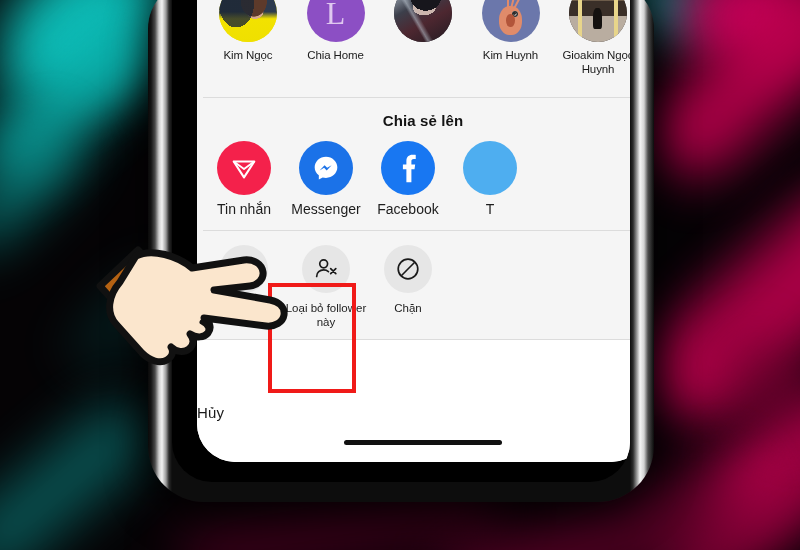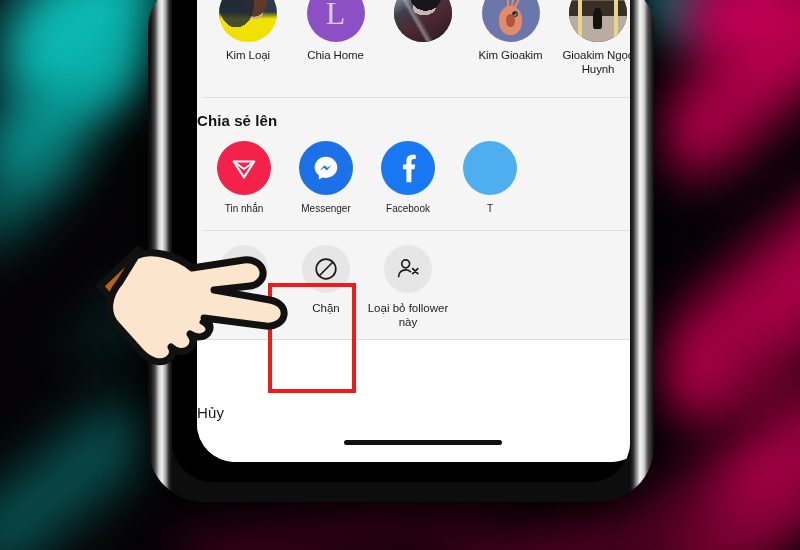--- a/index.html
+++ b/index.html
@@ -141,34 +141,34 @@
       linear-gradient(90deg, transparent 0 16%, #e8d58a 16% 22%, transparent 22% 78%, #e8d58a 78% 84%, transparent 84%),
       linear-gradient(180deg, #6d5c4a 0 30%, #3a2f28 30% 56%, #b9ada0 56% 100%);}
   .av-gio::after{content:"";position:absolute;left:42%;top:42%;width:15%;height:36%;
     background:#14110f;border-radius:40% 40% 20% 20%;}
 
   
   .divider { height: 1px; background: #dcdcdc; margin: 0 6px; }
 
   
   #share-title {
-    font-size: 15px; color: #141414;
+    text-align: center; font-size: 15px; color: #141414;
     font-weight: 700; padding: 14px 0 12px;
     letter-spacing: .1px;
   }
   #share-row {
     display: flex; padding: 0 6px 14px; gap: 0;
   }
   .share-item { width: 82px; flex: 0 0 82px; text-align: center; }
   .s-circle {
     width: 54px; height: 54px; border-radius: 50%;
     margin: 0 auto 7px; display: flex; align-items: center; justify-content: center;
     position: relative;
   }
-  .s-label { font-size: 10px; color: #1d1d1d; line-height: 14px; }
+  .s-label { font-size: 14px; color: #1d1d1d; line-height: 14px; }
 
   .sc-tin { background: #f4214b; }
   .sc-mess { background: #1b72e8; }
   .sc-fb   { background: #1877f2; }
   .sc-sms  { background: #2ac75a; }
   .sc-link { background: #6c7bf0; }
   .sc-more { background: #4eaef0; }
 
   
   #action-row { display:flex; padding: 14px 6px 10px; }
@@ -233,40 +233,40 @@
   <div id="phone">
     <div id="phone-inner">
       <div id="screen">
 
         <div id="sheet">
 
           <div id="contacts">
 
             <div class="contact">
               <div class="c-av av-kim"></div>
-              <div class="c-name">Kim Loại</div>
+              <div class="c-name">Kim Ngọc</div>
             </div>
 
             <div class="contact">
               <div class="c-av av-long">L</div>
               <div class="c-name">Chia Home</div>
             </div>
 
             <div class="contact">
               <div class="c-av av-tomioka"></div>
             </div>
 
             <div class="contact">
               <div class="c-av av-bird">
                 <span class="bird-tuft"></span>
                 <span class="bird-tuft t2"></span>
                 <span class="bird-tuft t3"></span>
                 <span class="bird-eye"></span>
               </div>
-              <div class="c-name">Kim Gioakim</div>
+              <div class="c-name">Kim Huynh</div>
             </div>
 
             <div class="contact">
               <div class="c-av av-gio"></div>
               <div class="c-name">Gioakim Ngọc Huynh</div>
             </div>
 
           </div>
 
           <div class="divider"></div>
@@ -317,41 +317,41 @@
 
           <div id="action-row">
 
             <div class="action-item">
               <div class="a-circle">
                 <svg width="24" height="24" viewBox="0 0 26 26">
                   <path d="M7 4v18M7 5h12l-3 4.5L19 14H7" fill="none" stroke="#1a1a1a" stroke-width="1.8" stroke-linejoin="round" stroke-linecap="round"></path>
                 </svg>
               </div>
               <div class="a-label">Báo cáo</div>
-            </div>
-
-            <div class="action-item">
-              <div class="a-circle">
-                <svg width="28" height="28" viewBox="0 0 30 30">
-                  <circle cx="15" cy="15" r="10.5" fill="none" stroke="#1a1a1a" stroke-width="1.8"></circle>
-                  <line x1="7.8" y1="22.2" x2="22.2" y2="7.8" stroke="#1a1a1a" stroke-width="1.8"></line>
-                </svg>
-              </div>
-              <div class="a-label">Chặn</div>
             </div>
 
             <div class="action-item">
               <div class="a-circle">
                 <svg width="28" height="28" viewBox="0 0 30 30">
                   <circle cx="12.5" cy="9.5" r="4.2" fill="none" stroke="#1a1a1a" stroke-width="1.8"></circle>
                   <path d="M5 23c0-4.2 3.4-7 7.5-7 2 0 3.8.7 5.1 1.8" fill="none" stroke="#1a1a1a" stroke-width="1.8" stroke-linecap="round"></path>
                   <path d="M20 14.5l5.5 5.5M25.5 14.5L20 20" stroke="#1a1a1a" stroke-width="1.8" stroke-linecap="round"></path>
                 </svg>
               </div>
               <div class="a-label">Loại bỏ follower này</div>
+            </div>
+
+            <div class="action-item">
+              <div class="a-circle">
+                <svg width="28" height="28" viewBox="0 0 30 30">
+                  <circle cx="15" cy="15" r="10.5" fill="none" stroke="#1a1a1a" stroke-width="1.8"></circle>
+                  <line x1="7.8" y1="22.2" x2="22.2" y2="7.8" stroke="#1a1a1a" stroke-width="1.8"></line>
+                </svg>
+              </div>
+              <div class="a-label">Chặn</div>
             </div>
 
 
           </div>
 
           <div class="divider" style="margin:0;"></div>
         </div>
 
         <div id="cancel-zone">
           <div id="cancel-label">Hủy</div>

